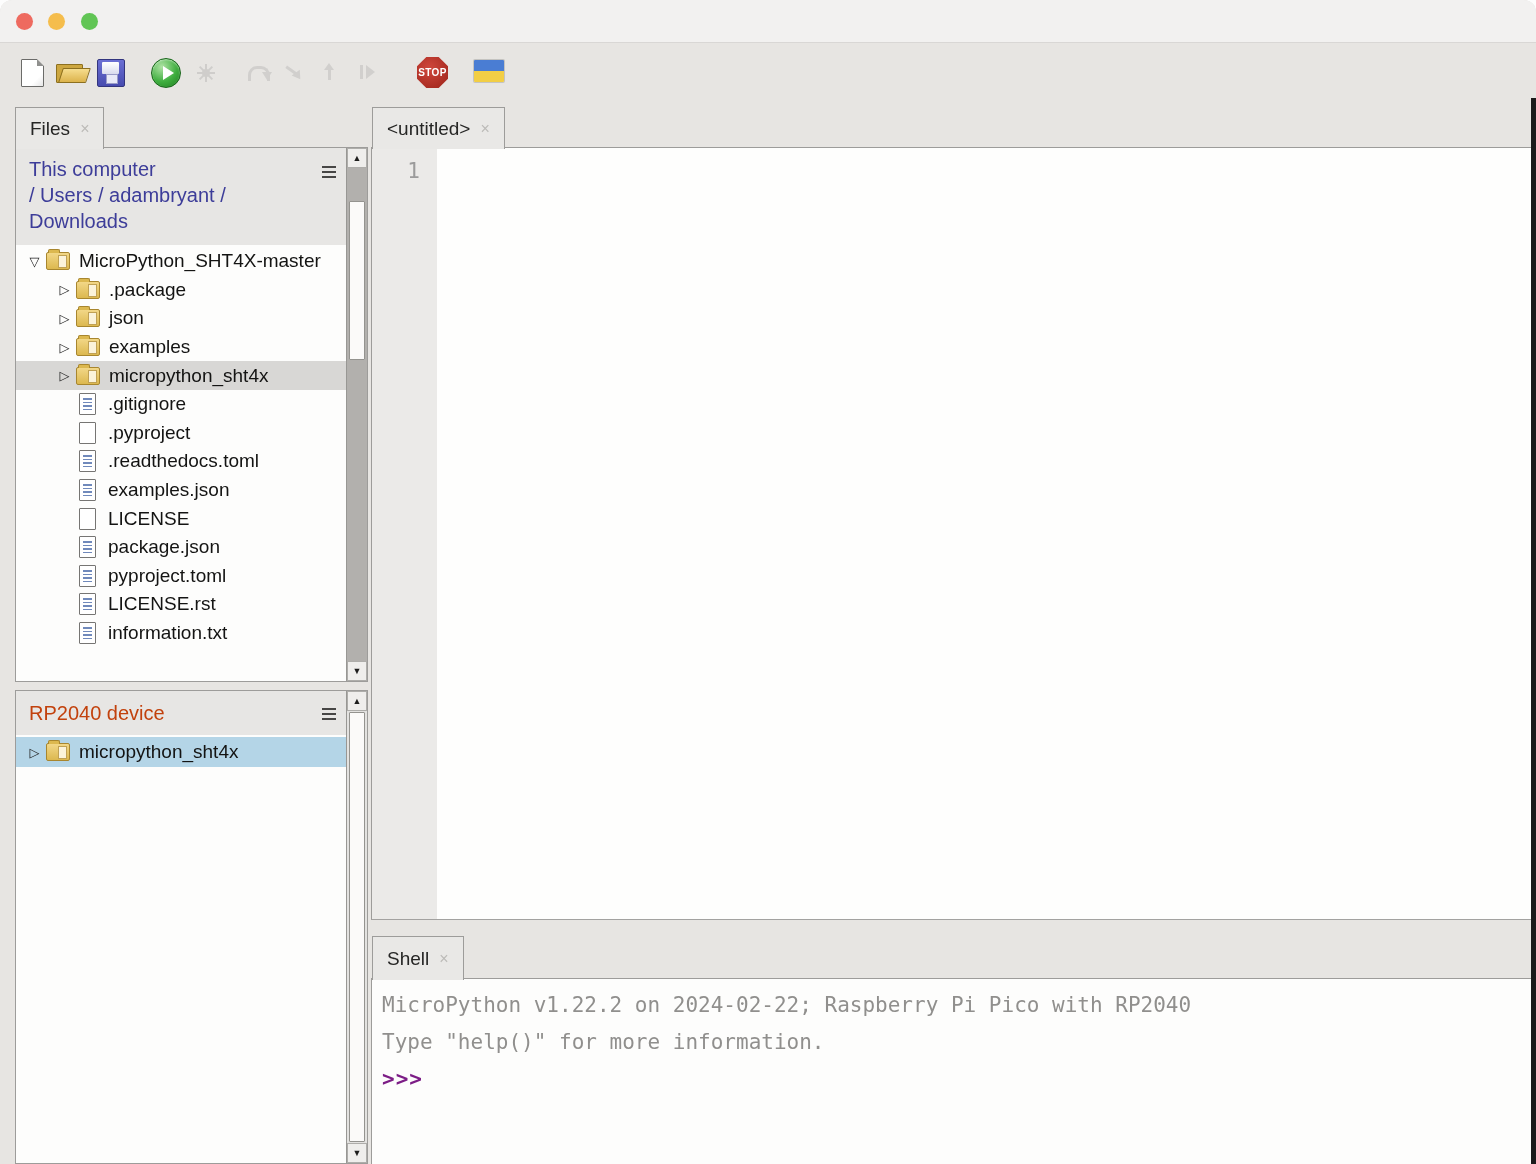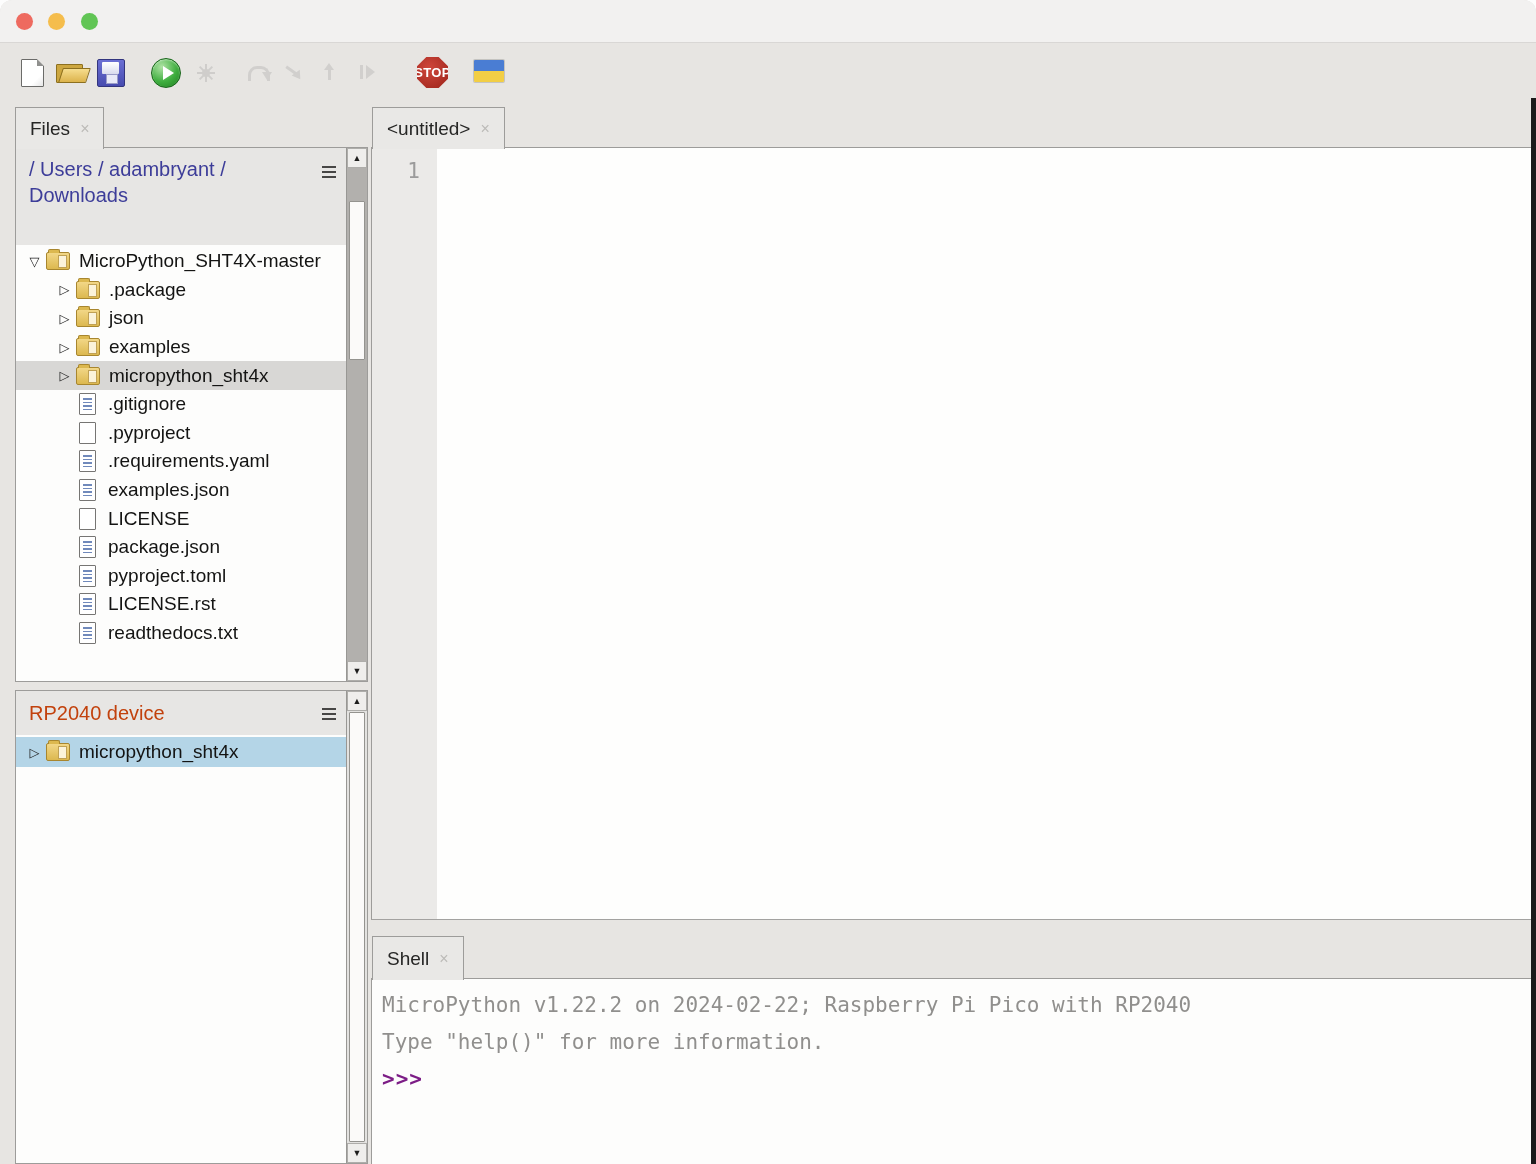--- a/index.html
+++ b/index.html
@@ -68,21 +68,21 @@
   .ic-step-out{width:20px;height:16px;position:relative;display:block;}
   .ic-step-out::before{content:"";position:absolute;left:8px;top:5px;width:3px;height:11px;background:#c7c6c4;}
   .ic-step-out::after{content:"";position:absolute;left:4px;top:-1px;
     border-bottom:7px solid #c7c6c4;border-left:5px solid transparent;border-right:5px solid transparent;}
   .ic-resume{width:18px;height:18px;position:relative;display:block;}
   .ic-resume::before{content:"";position:absolute;left:2px;top:2px;width:3px;height:14px;background:#c7c6c4;}
   .ic-resume::after{content:"";position:absolute;left:8px;top:2px;
     border-left:9px solid #c7c6c4;border-top:7px solid transparent;border-bottom:7px solid transparent;}
   .ic-stop-restart{width:31px;height:31px;background:radial-gradient(circle at 40% 35%,#cf473c,#a92c22 75%);
     clip-path:polygon(30% 0,70% 0,100% 30%,100% 70%,70% 100%,30% 100%,0 70%,0 30%);
-    color:#fff;font-weight:bold;font-size:13px;letter-spacing:.4px;
+    color:#fff;font-weight:bold;font-size:10px;letter-spacing:.4px;
     display:flex;align-items:center;justify-content:center;}
   .ic-ukraine-flag{width:30px;height:22px;border-radius:1px;display:block;
     background:linear-gradient(#4a7dd3 0 50%,#f2ce45 50% 100%);
     box-shadow:0 0 0 1px rgba(0,0,0,.15);}
 
   
   .tab{position:absolute;height:41px;display:flex;align-items:center;padding:0 14px;
        background:#e9e8e6;border:1px solid #9d9c9a;border-bottom:none;z-index:3;
        font-size:19px;color:#262625;}
   .files-tab{left:15px;top:107px;}
@@ -206,20 +206,21 @@
         </div>
       </div>
 
     <div class="tab files-tab">
       <span>Files</span>
       <span class="tab-x"></span>
     </div>
     <div class="panel files-panel">
       <div class="panel-header">
         <div id="crumbs">
+            <div class="crumb-line">This computer</div>
             <div class="crumb-line">/ Users / adambryant /</div>
             <div class="crumb-line">Downloads</div>
           </div>
       </div>
       <span class="menu-btn"></span>
       <div class="tree" id="files-tree">
           <div class="trow lvl0">
             <span class="exp">▽</span>
             <span class="ficon folder"></span>
             <span class="lbl">MicroPython_SHT4X-master</span>
@@ -250,21 +251,21 @@
             <span class="lbl">.gitignore</span>
           </div>
           <div class="trow lvl1">
             <span class="exp"></span>
             <span class="ficon file-plain"></span>
             <span class="lbl">.pyproject</span>
           </div>
           <div class="trow lvl1">
             <span class="exp"></span>
             <span class="ficon file-lines"></span>
-            <span class="lbl">.requirements.yaml</span>
+            <span class="lbl">.readthedocs.toml</span>
           </div>
           <div class="trow lvl1">
             <span class="exp"></span>
             <span class="ficon file-lines"></span>
             <span class="lbl">examples.json</span>
           </div>
           <div class="trow lvl1">
             <span class="exp"></span>
             <span class="ficon file-plain"></span>
             <span class="lbl">LICENSE</span>
@@ -280,21 +281,21 @@
             <span class="lbl">pyproject.toml</span>
           </div>
           <div class="trow lvl1">
             <span class="exp"></span>
             <span class="ficon file-lines"></span>
             <span class="lbl">LICENSE.rst</span>
           </div>
           <div class="trow lvl1">
             <span class="exp"></span>
             <span class="ficon file-lines"></span>
-            <span class="lbl">readthedocs.txt</span>
+            <span class="lbl">information.txt</span>
           </div>
         </div>
       <div class="sbar gray-trough">
         <div class="sb-btn sb-up"></div>
         <div class="sb-thumb files-thumb"></div>
         <div class="sb-btn sb-down"></div>
       </div>
     </div>
 
     <div class="panel device-panel">

